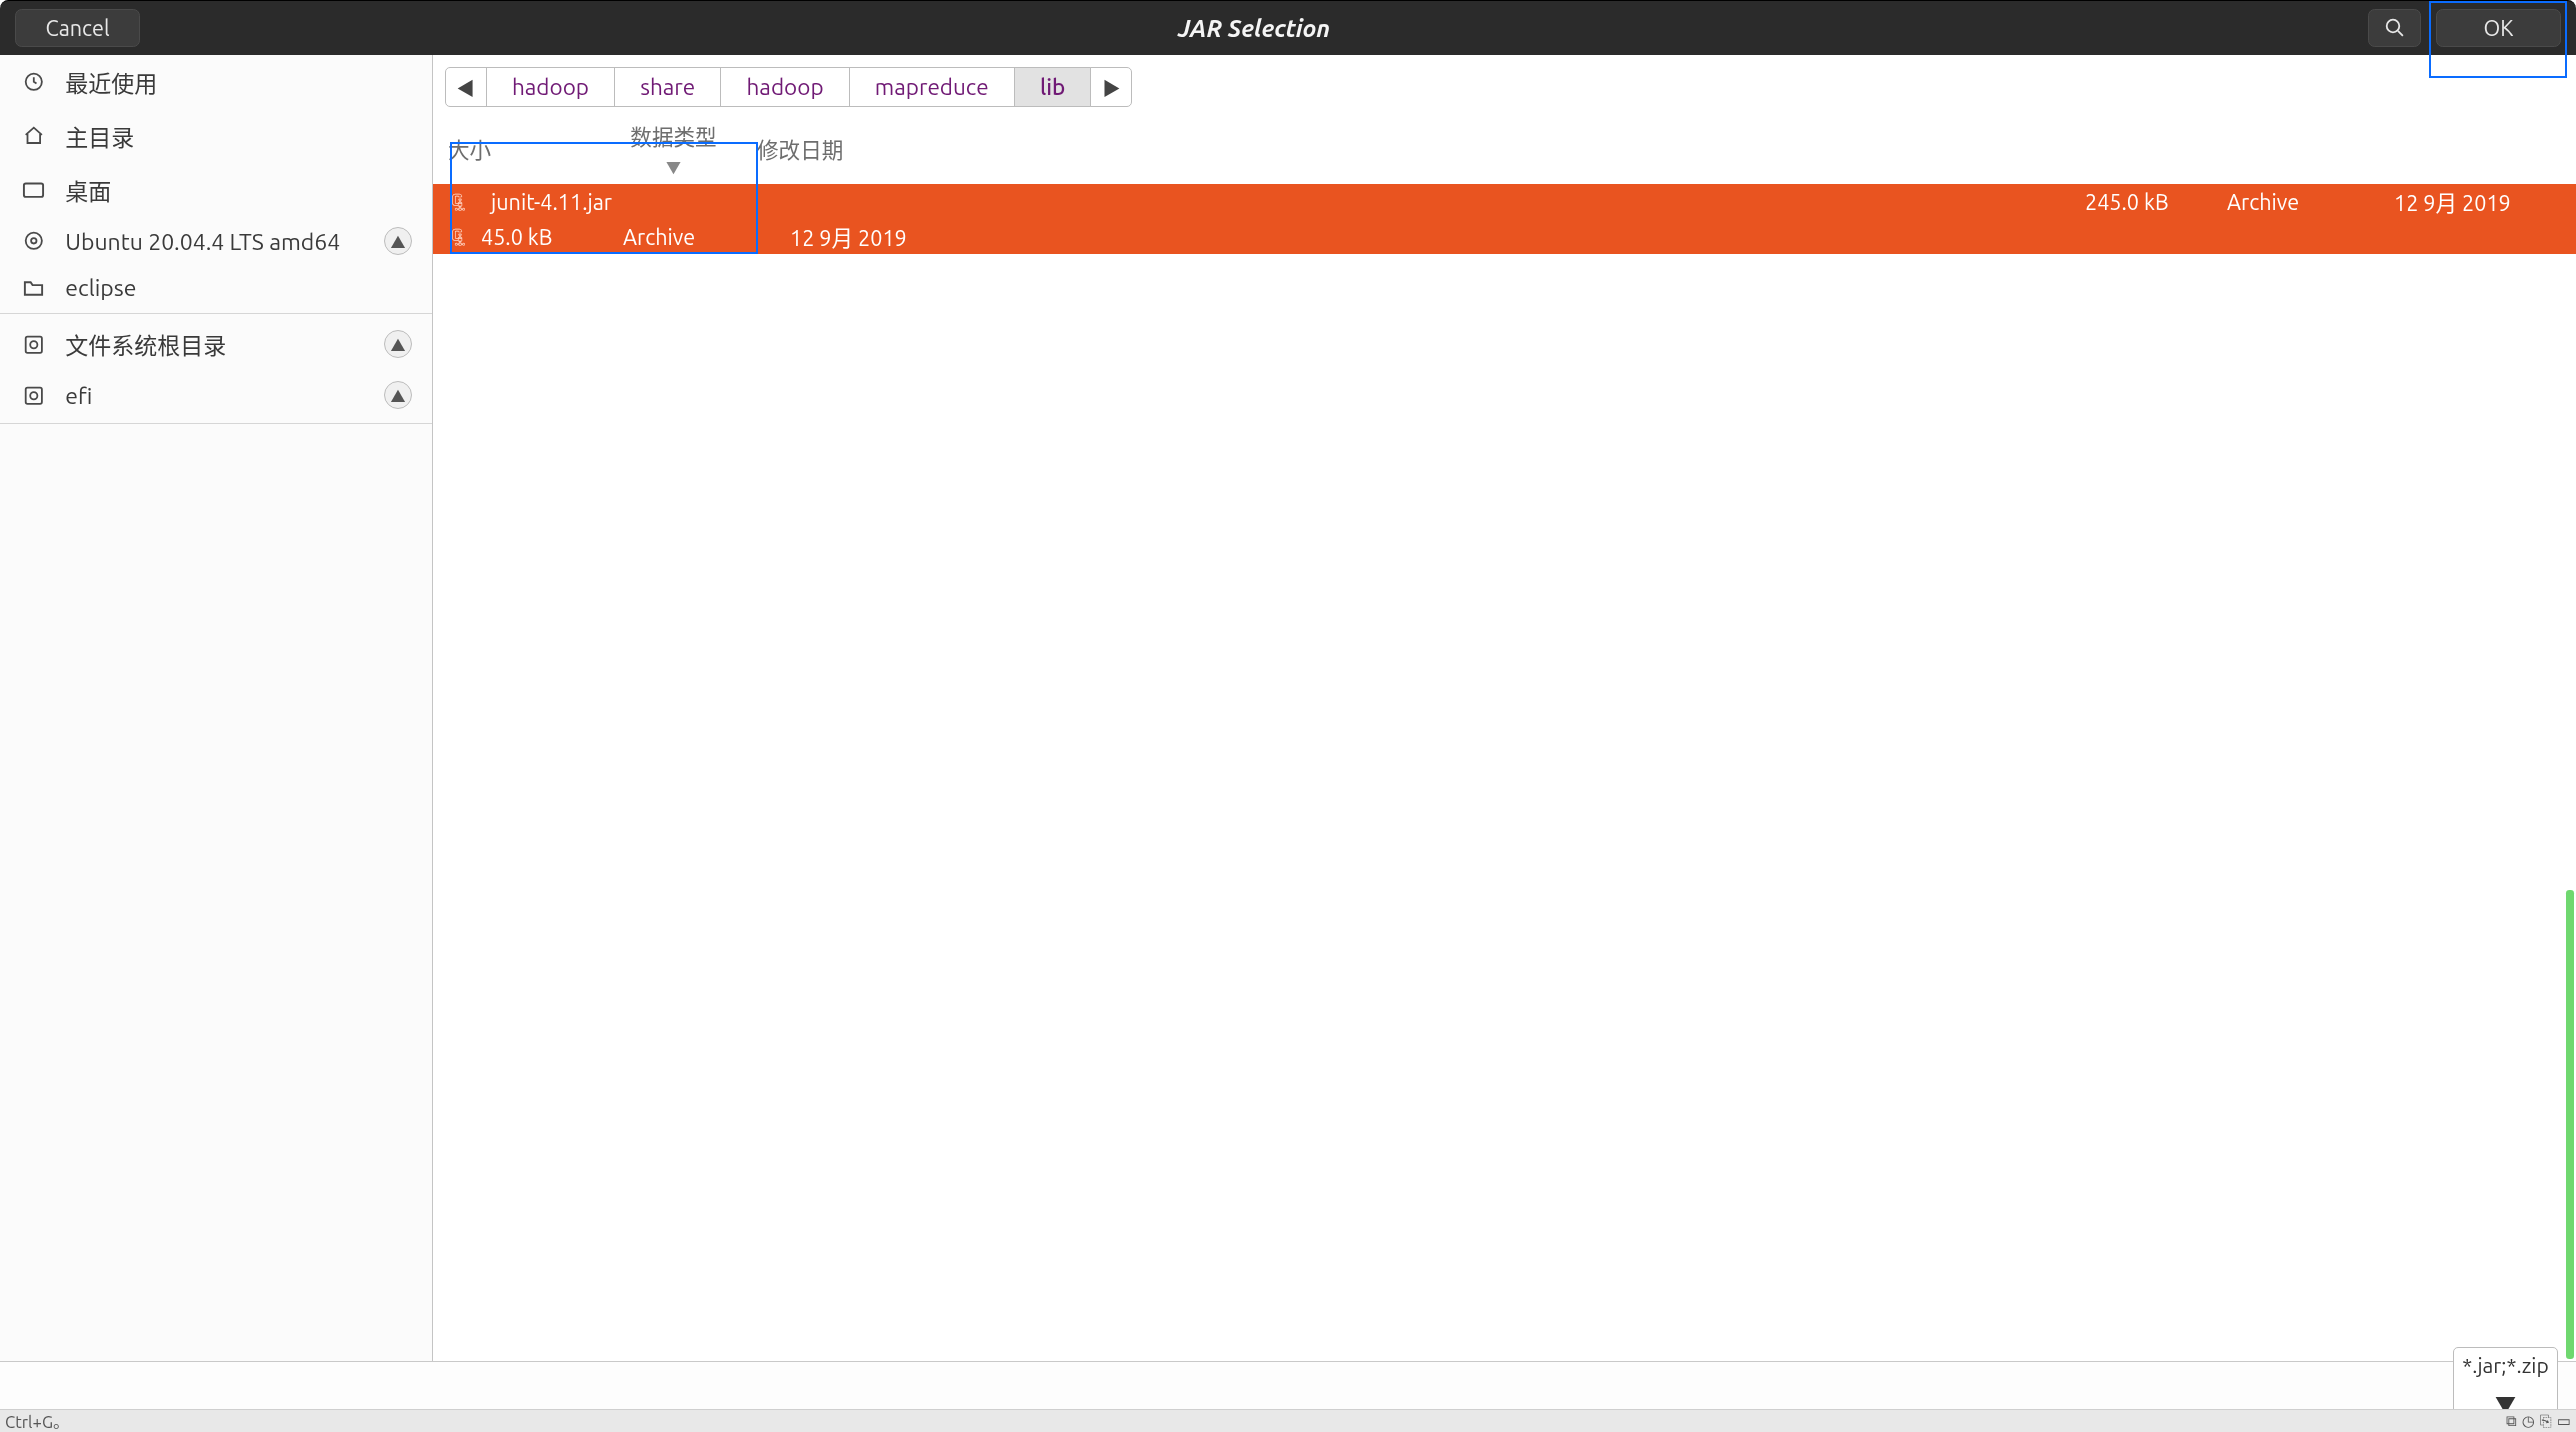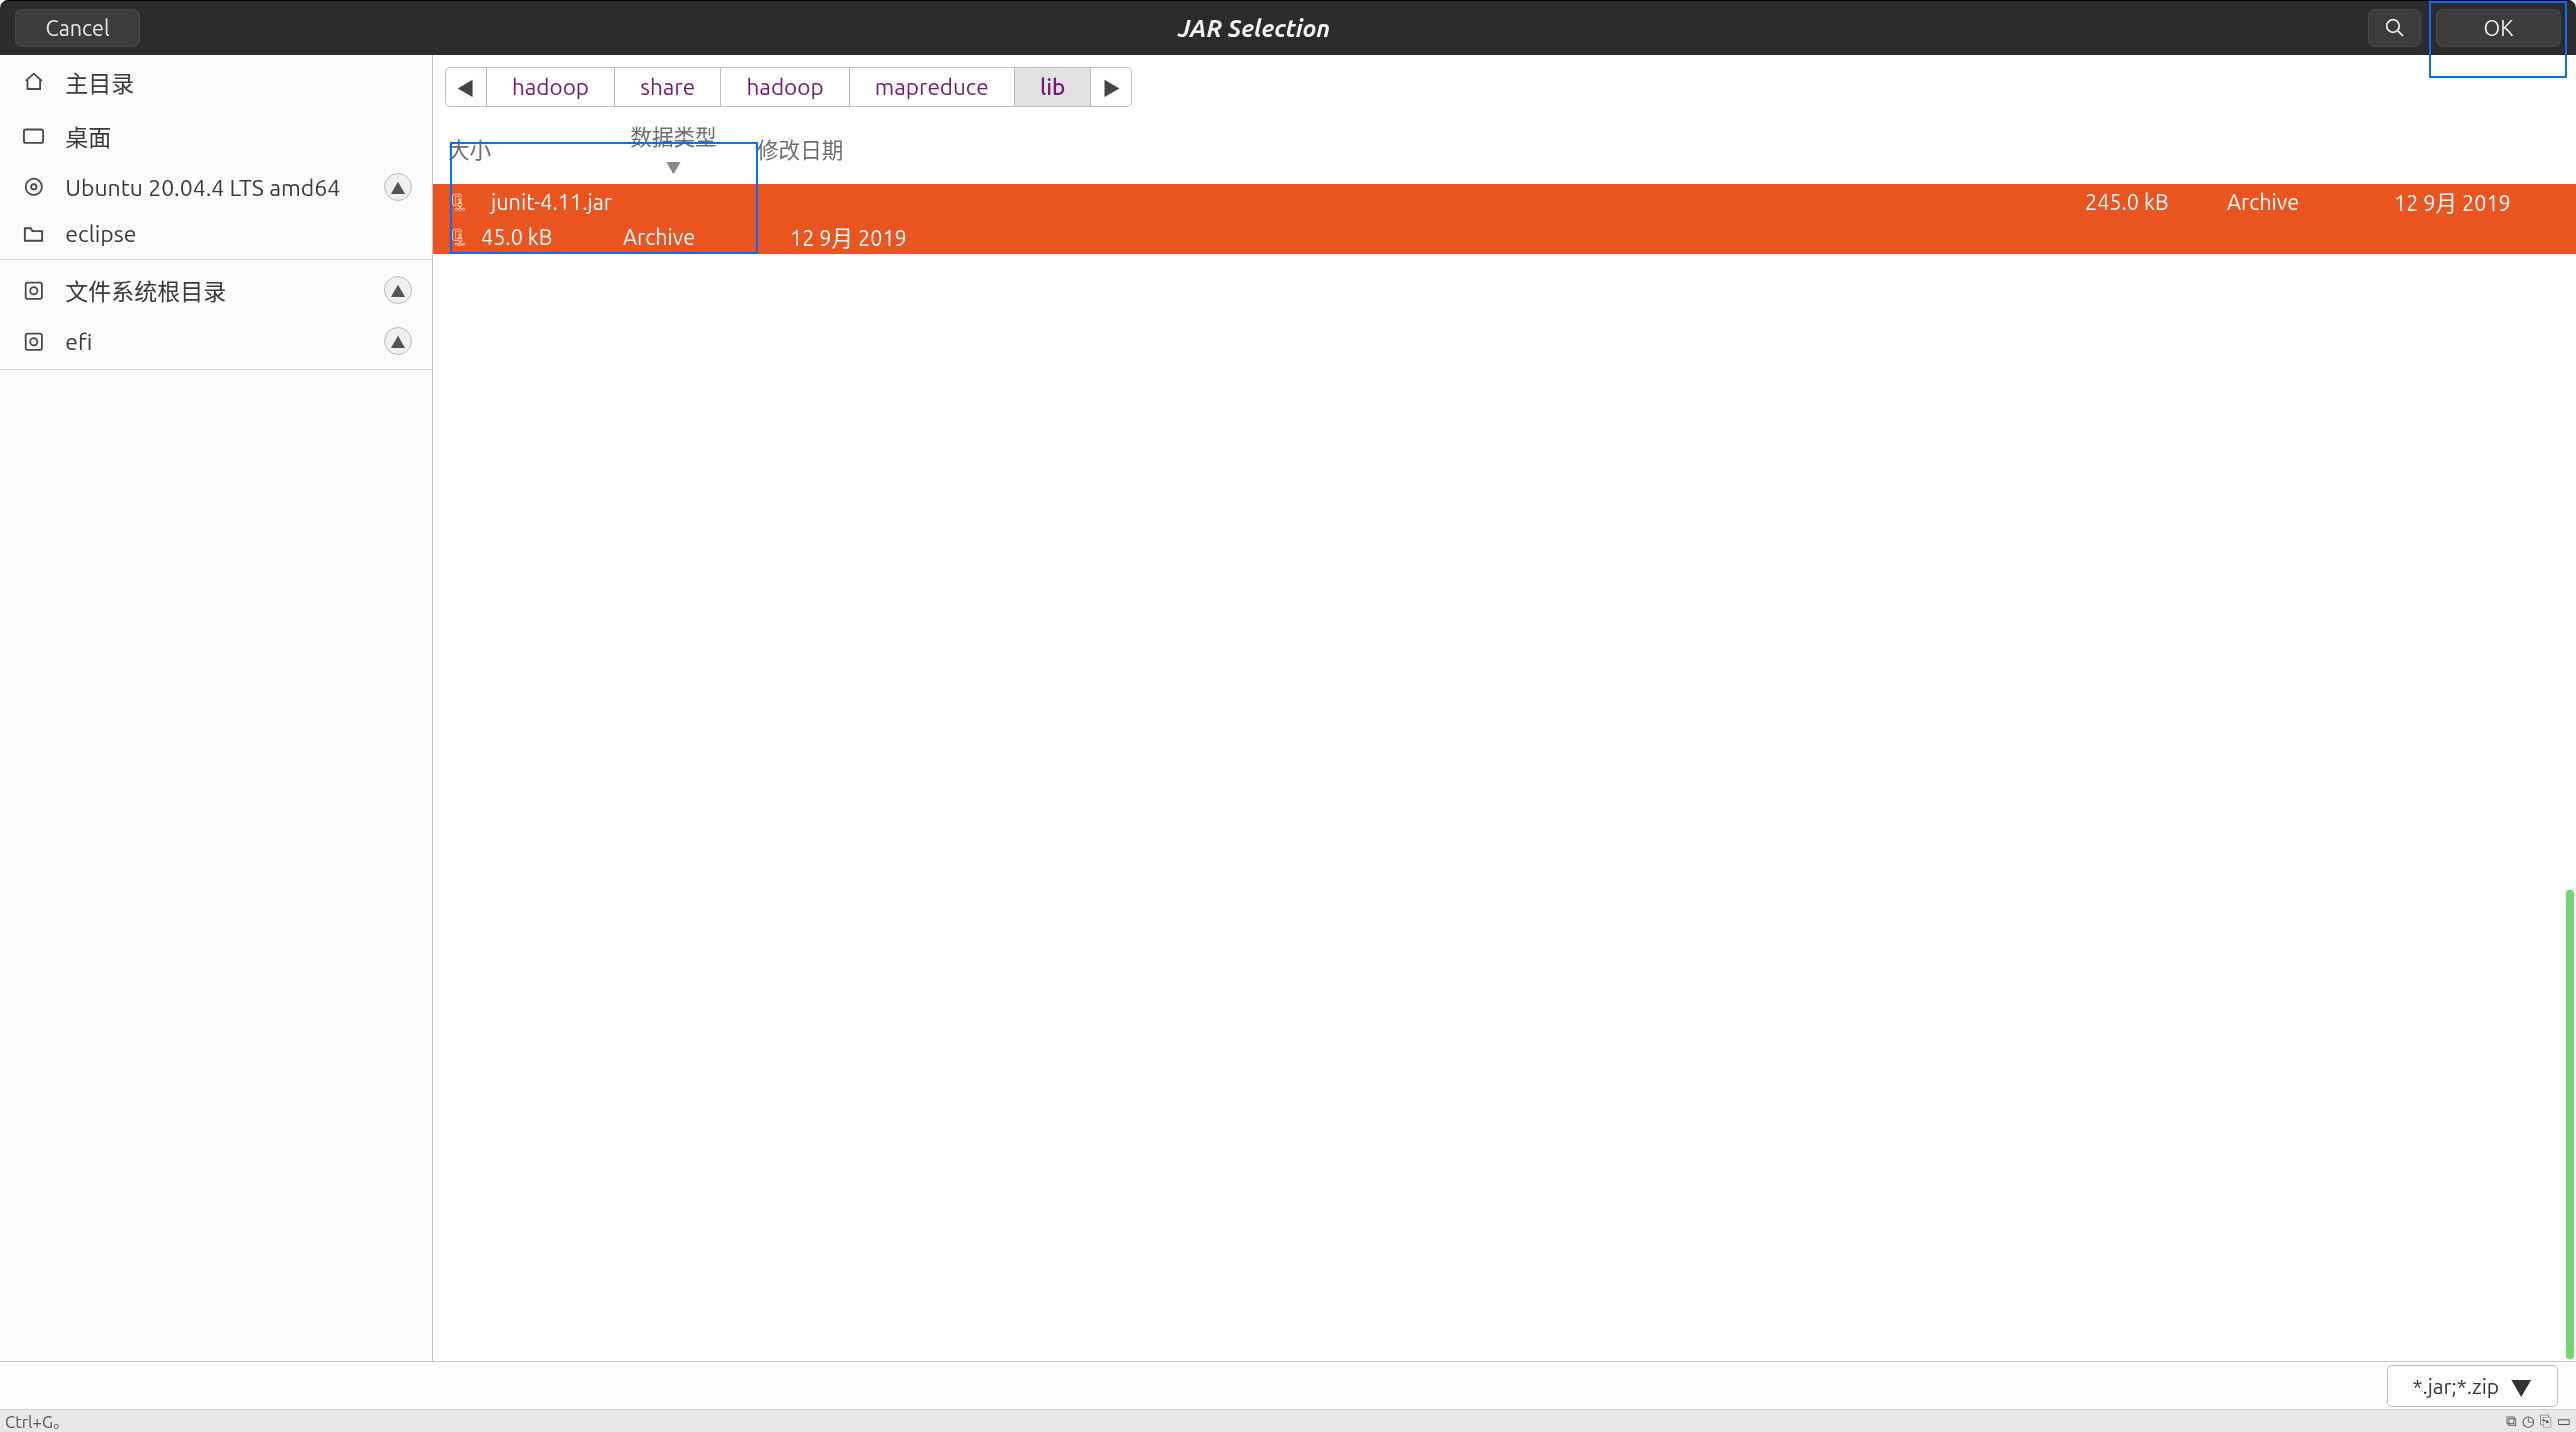--- a/index.html
+++ b/index.html
@@ -144,24 +144,24 @@
 
   
   .bottombar {
     height:47px;
     display:flex; align-items:center; justify-content:flex-end;
     padding: 0 18.3px;
     background:#fdfdfd;
   }
   .filter-dd {
     border:0.8px solid #bcbcbc; border-radius:5px;
-    padding:5px 25px;
+    padding:5px 8px;
     font-size:21px;
     display:flex; align-items:center; gap:11.7px;
-    cursor:pointer; background:#fff;
+    cursor:pointer; background:#fff;flex-direction:column;
   }
 
   
   .statusbar {
     height:23px; background:#e8e8e8;
     display:flex; align-items:center; justify-content:space-between;
     padding:0 5px; font-size:16.7px; color:#555;
     border-top:0.8px solid #cfcfcf;
   }
   .status-icons { display:flex; gap:5px; font-size:15px; color:#555; }
@@ -187,20 +187,29 @@
     </span>
   </div>
   <div class="tb-btn tb-btn-ok" id="ok-btn">
     <span>OK</span>
   </div>
 </div>
 
 <div class="main">
 
   <div class="sidebar" id="sidebar">
+      <div class="side-item">
+        <span class="icon">
+          <svg width="21.6" height="21.6" viewBox="0 0 24 24" fill="none" stroke="#4a4a4a" stroke-width="2">
+            <circle cx="12" cy="12" r="9"></circle>
+            <path d="M12 7v5l3 2"></path>
+          </svg>
+        </span>
+        <span class="label">最近使用</span>
+      </div>
       <div class="side-item">
         <span class="icon">
           <svg width="21.6" height="21.6" viewBox="0 0 24 24" fill="none" stroke="#4a4a4a" stroke-width="2">
             <path d="M3 11l9-8 9 8"></path>
             <path d="M5 10v10h14V10"></path>
           </svg>
         </span>
         <span class="label">主目录</span>
       </div>
       <div class="side-item">

